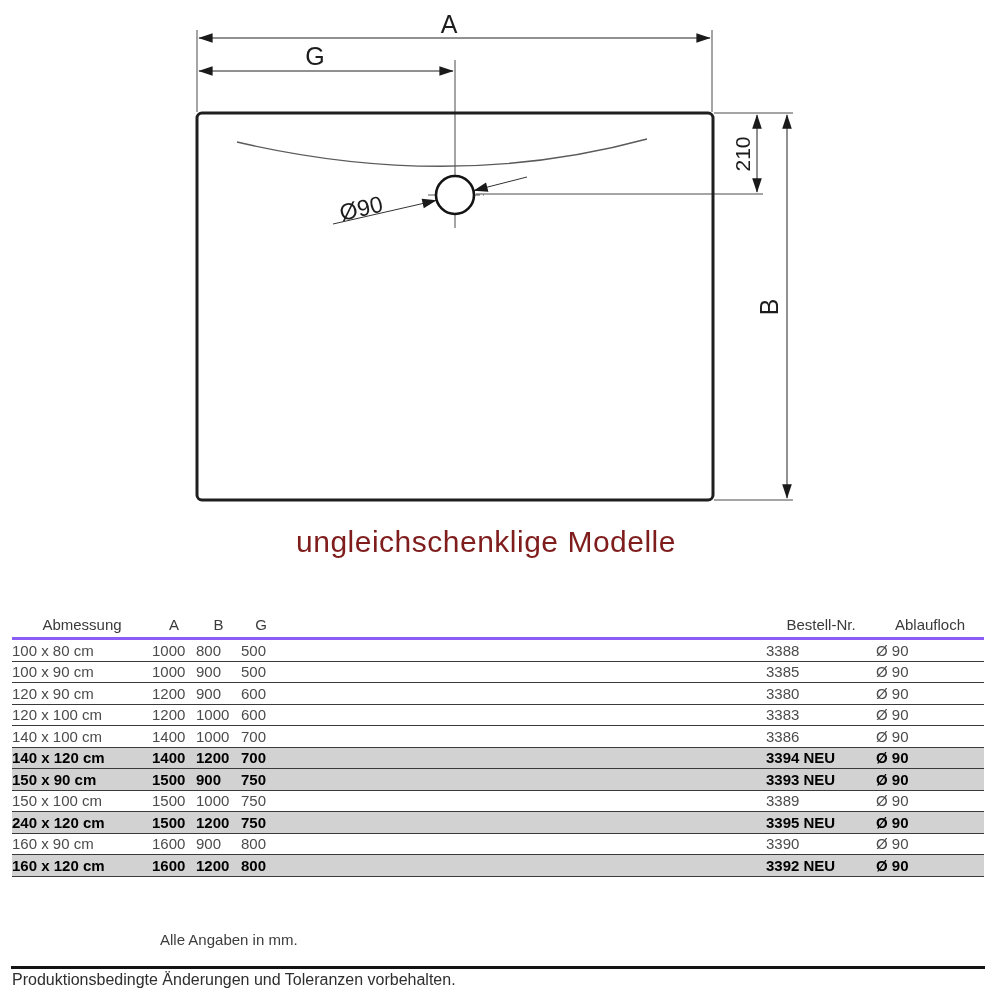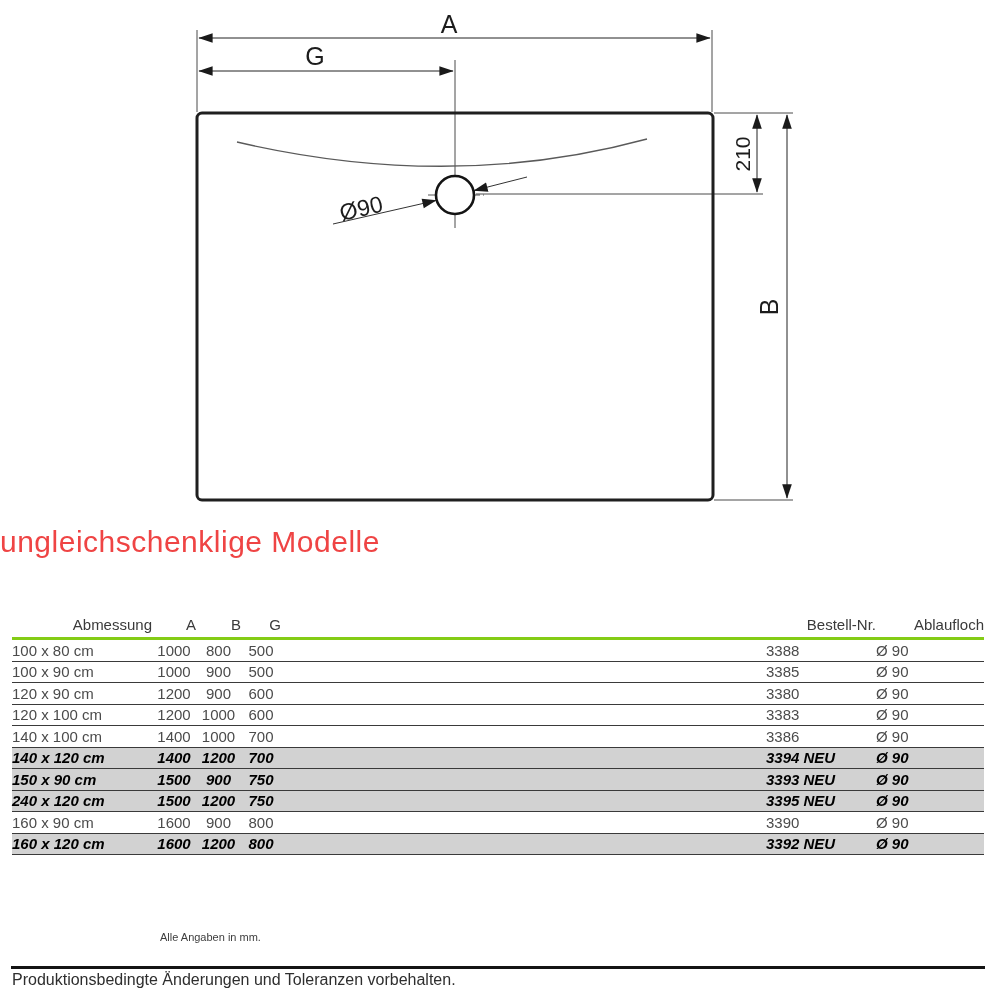--- a/index.html
+++ b/index.html
@@ -3,41 +3,41 @@
 <meta charset="utf-8">
 <style>
   html,body{margin:0;padding:0;}
   .page{
     position:relative;width:1000px;height:1000px;background:#ffffff;
     font-family:"Liberation Sans","DejaVu Sans",sans-serif;overflow:hidden;
   }
   svg text{font-family:"Liberation Sans","DejaVu Sans",sans-serif;fill:#1c1c1c;}
   .dia{position:absolute;left:0;top:0;}
   .title{
-    position:absolute;left:0;top:525px;width:972px;
-    font-size:30px;color:#ef4444;letter-spacing:.5px;
+    position:absolute;left:0;top:525px;width:972px;text-align:center;
+    font-size:30px;color:#7f1d1d;letter-spacing:.5px;
   }
   table.spec{
     position:absolute;left:12px;top:612px;width:972px;
     border-collapse:collapse;table-layout:fixed;
     font-size:15px;color:#4b4b4b;
   }
   table.spec th{
-    font-weight:400;color:#3a3a3a;text-align:right;vertical-align:bottom;
-    padding:0 0 4px 0;height:21px;border-bottom:3px solid #84cc16;
+    font-weight:400;color:#3a3a3a;text-align:center;vertical-align:bottom;
+    padding:0 0 4px 0;height:21px;border-bottom:3px solid #8b5cf6;
   }
   table.spec td{
     height:20.5px;padding:0;vertical-align:middle;
     border-bottom:1px solid #3a3a3a;white-space:nowrap;
   }
-  th.c-num,td.c-num{text-align:center;}
+  th.c-num,td.c-num{text-align:left;}
   col.c1{width:140px}col.c2{width:44px}col.c3{width:45px}col.c4{width:40px}
   col.c5{width:485px}col.c6{width:110px}col.c7{width:108px}
-  tr.hl td{background:#d2d2d2;color:#000;font-weight:bold;font-style:italic;}
-  .footnote{position:absolute;left:160px;top:931px;font-size:11px;color:#3d3d3d;}
+  tr.hl td{background:#d2d2d2;color:#000;font-weight:bold;}
+  .footnote{position:absolute;left:160px;top:931px;font-size:15px;color:#3d3d3d;}
   .footrule{position:absolute;left:11px;top:966px;width:974px;height:3px;background:#141414;}
   .footer{position:absolute;left:12px;top:971px;font-size:16px;color:#2e2e2e;}
 </style>
 </head>
 <body>
 
 <div class="page">
 
   <svg class="dia" width="1000" height="590" viewBox="0 0 1000 590">
     <defs>
@@ -168,20 +168,29 @@
       </tr>
       <tr class="hl">
         <td>150 x 90 cm</td>
         <td class="c-num">1500</td>
         <td class="c-num">900</td>
         <td class="c-num">750</td>
         <td></td>
         <td>3393 NEU</td>
         <td>Ø 90</td>
       </tr>
+      <tr>
+        <td>150 x 100 cm</td>
+        <td class="c-num">1500</td>
+        <td class="c-num">1000</td>
+        <td class="c-num">750</td>
+        <td></td>
+        <td>3389</td>
+        <td>Ø 90</td>
+      </tr>
       <tr class="hl">
         <td>240 x 120 cm</td>
         <td class="c-num">1500</td>
         <td class="c-num">1200</td>
         <td class="c-num">750</td>
         <td></td>
         <td>3395 NEU</td>
         <td>Ø 90</td>
       </tr>
       <tr>

